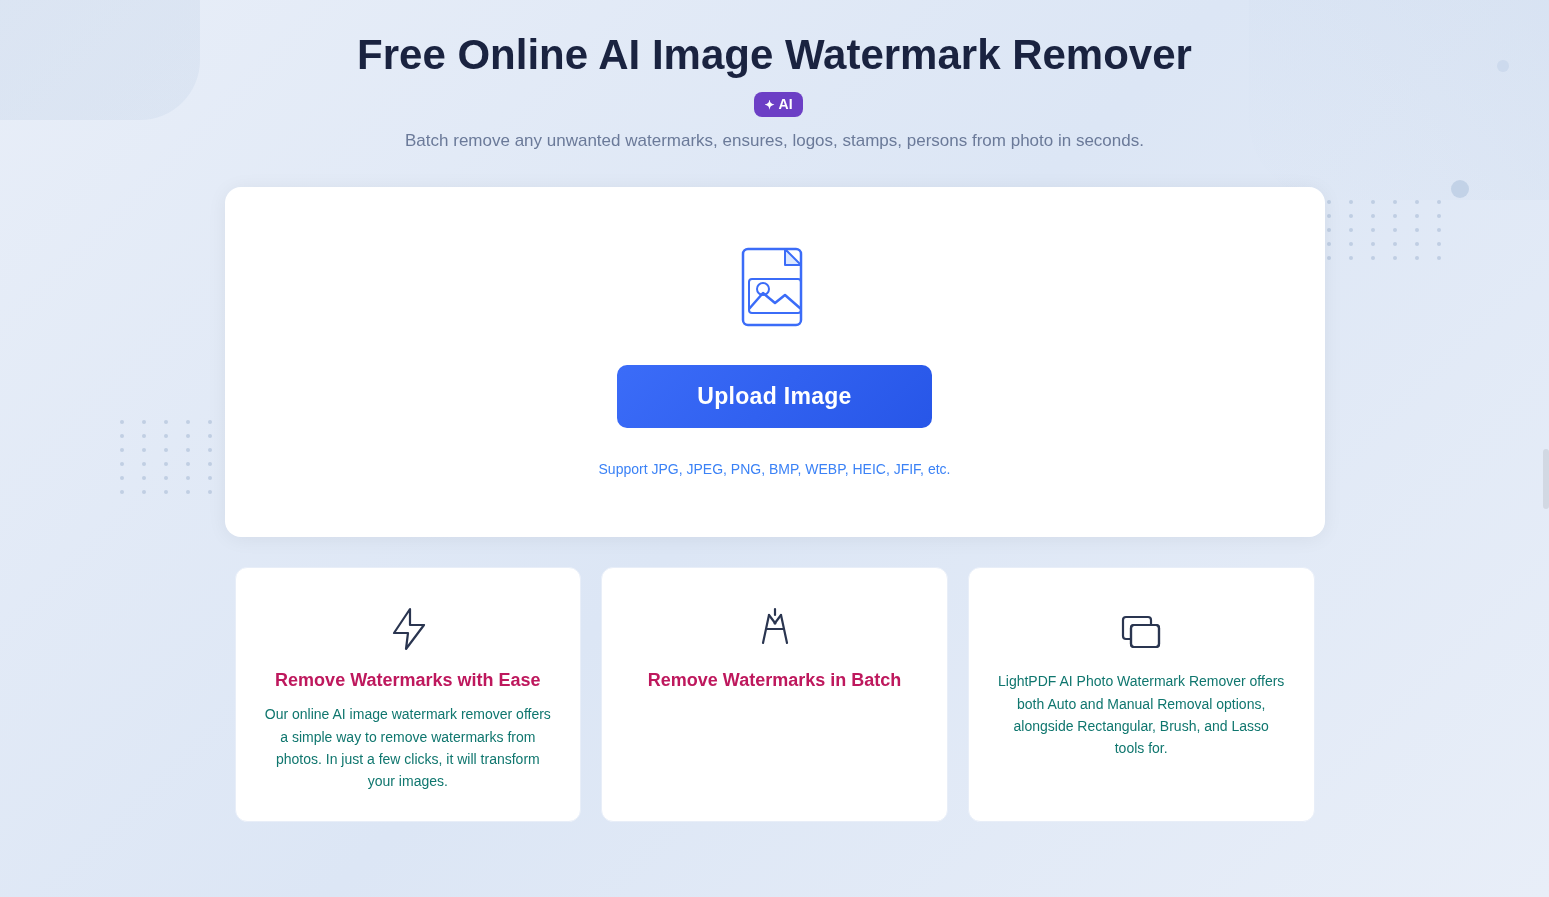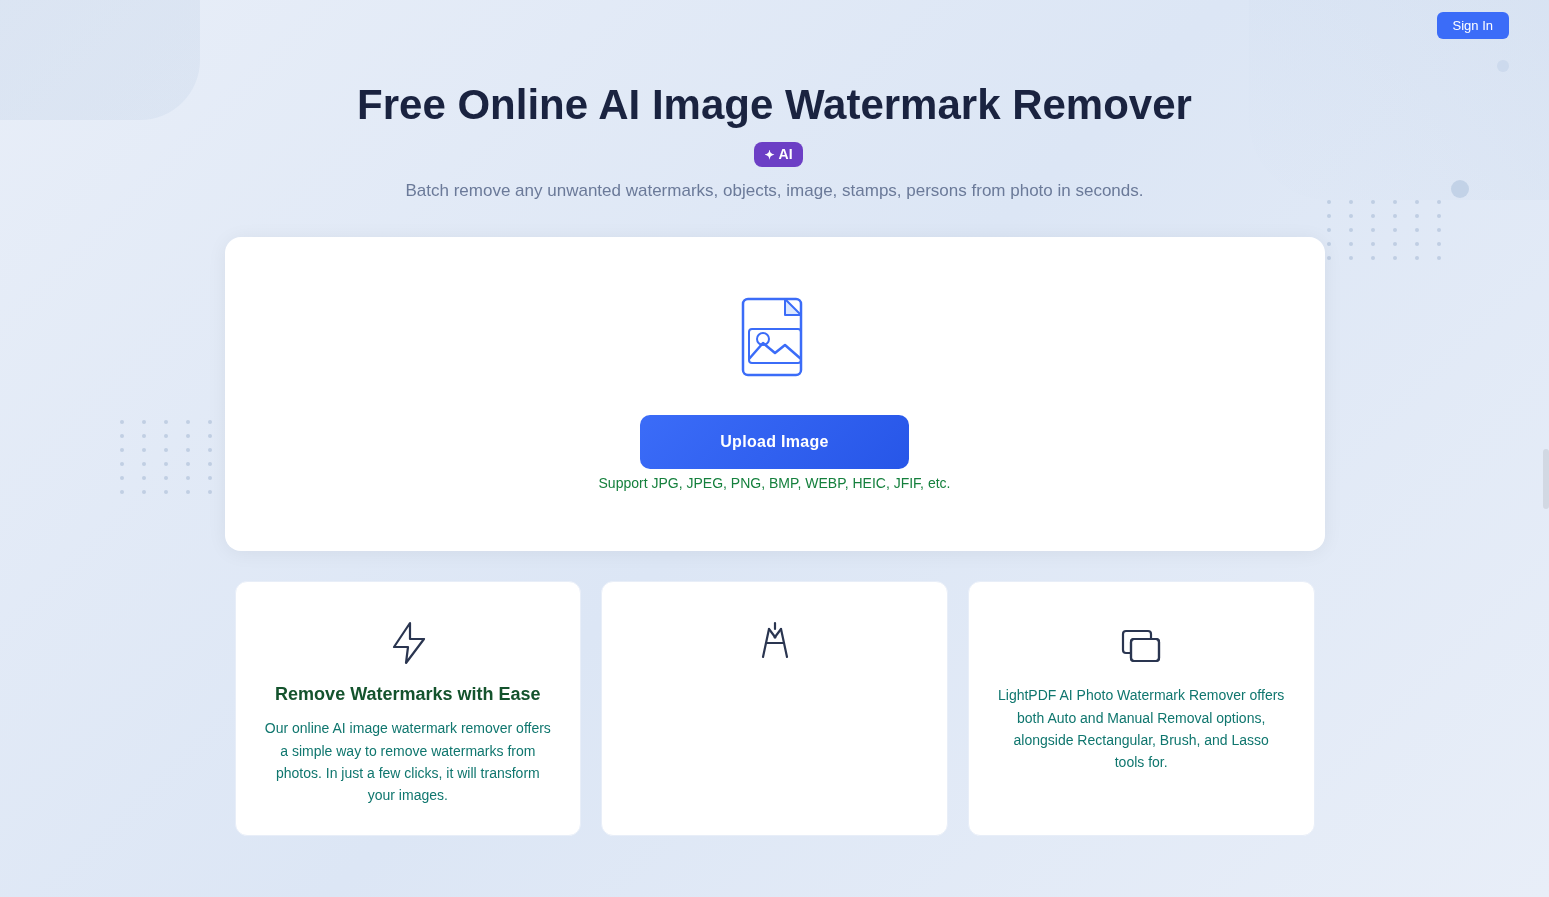--- a/index.html
+++ b/index.html
@@ -165,33 +165,33 @@
 
     .file-icon {
       width: 80px;
       height: 90px;
     }
 
     .upload-btn {
       display: inline-block;
       background: linear-gradient(135deg, #3b6cf8, #2756e8);
       color: white;
-      font-size: 16px;
+      font-size: 23px;
       font-weight: 600;
       padding: 18px 80px;
       border-radius: 10px;
       border: none;
       cursor: pointer;
       letter-spacing: 0.3px;
     }
 
     .upload-support {
-      margin-top: 6px;
+      margin-top: 33px;
       font-size: 14px;
-      color: #15803d;
+      color: #3b82f6;
     }
 
     
     .features-row {
       display: flex;
       gap: 20px;
       max-width: 1100px;
       margin: 30px auto 0;
       padding: 0 10px;
     }
@@ -211,21 +211,21 @@
       margin-bottom: 16px;
       display: flex;
       justify-content: center;
       align-items: center;
       height: 50px;
     }
 
     .feature-title {
       font-size: 18px;
       font-weight: 700;
-      color: #14532d;
+      color: #be185d;
       margin-bottom: 12px;
     }
 
     .feature-desc {
       font-size: 14px;
       color: #0f766e;
       line-height: 1.6;
     }
 
     
@@ -320,35 +320,32 @@
       <div class="dot"></div>
       <div class="dot"></div>
     <div class="dot"></div>
       <div class="dot"></div>
       <div class="dot"></div>
       <div class="dot"></div>
       <div class="dot"></div>
       <div class="dot"></div>
   </div>
 
-  <div class="header">
-    <button class="header-btn">Sign In</button>
-  </div>
 
   <div class="main-content">
 
     <h1 class="page-title">
       <span>Free Online AI Image Watermark Remover</span>
       <span class="ai-badge">
         <span class="sparkle">✦</span>
         <span>AI</span>
       </span>
     </h1>
 
-    <p class="page-subtitle">Batch remove any unwanted watermarks, objects, image, stamps, persons from photo in seconds.</p>
+    <p class="page-subtitle">Batch remove any unwanted watermarks, ensures, logos, stamps, persons from photo in seconds.</p>
 
     <div class="upload-card">
 
       
       <div class="upload-icon-wrap">
         <svg class="file-icon" viewBox="0 0 80 90" fill="none" xmlns="http://www.w3.org/2000/svg">
 
           <rect x="8" y="2" width="58" height="76" rx="5" fill="white" stroke="#3b6cf8" stroke-width="2.5"></rect>
 
           <path d="M50 2 L66 18 L50 18 Z" fill="#dce8ff" stroke="#3b6cf8" stroke-width="2" stroke-linejoin="round"></path>
@@ -386,20 +383,21 @@
 
             <circle cx="20" cy="16" r="1.5" fill="#2a3550"></circle>
             <line x1="20" y1="2" x2="20" y2="8" stroke="#2a3550" stroke-width="2.2" stroke-linecap="round"></line>
             <line x1="14" y1="8" x2="20" y2="16" stroke="#2a3550" stroke-width="2.2" stroke-linecap="round"></line>
             <line x1="26" y1="8" x2="20" y2="16" stroke="#2a3550" stroke-width="2.2" stroke-linecap="round"></line>
             <line x1="14" y1="8" x2="8" y2="36" stroke="#2a3550" stroke-width="2.2" stroke-linecap="round"></line>
             <line x1="26" y1="8" x2="32" y2="36" stroke="#2a3550" stroke-width="2.2" stroke-linecap="round"></line>
             <line x1="12" y1="22" x2="28" y2="22" stroke="#2a3550" stroke-width="2" stroke-linecap="round"></line>
           </svg>
         </div>
+        <h3 class="feature-title">Remove Watermarks in Batch</h3>
       </div>
 
       <div class="feature-card">
         <div class="feature-icon">
           <svg width="44" height="44" viewBox="0 0 44 44" fill="none">
 
             <rect x="4" y="10" width="28" height="22" rx="3" stroke="#2a3550" stroke-width="2.2" fill="none"></rect>
             <rect x="12" y="18" width="28" height="22" rx="3" stroke="#2a3550" stroke-width="2.2" fill="white"></rect>
             <rect x="12" y="18" width="28" height="22" rx="3" stroke="#2a3550" stroke-width="2.2" fill="none"></rect>
           </svg>

